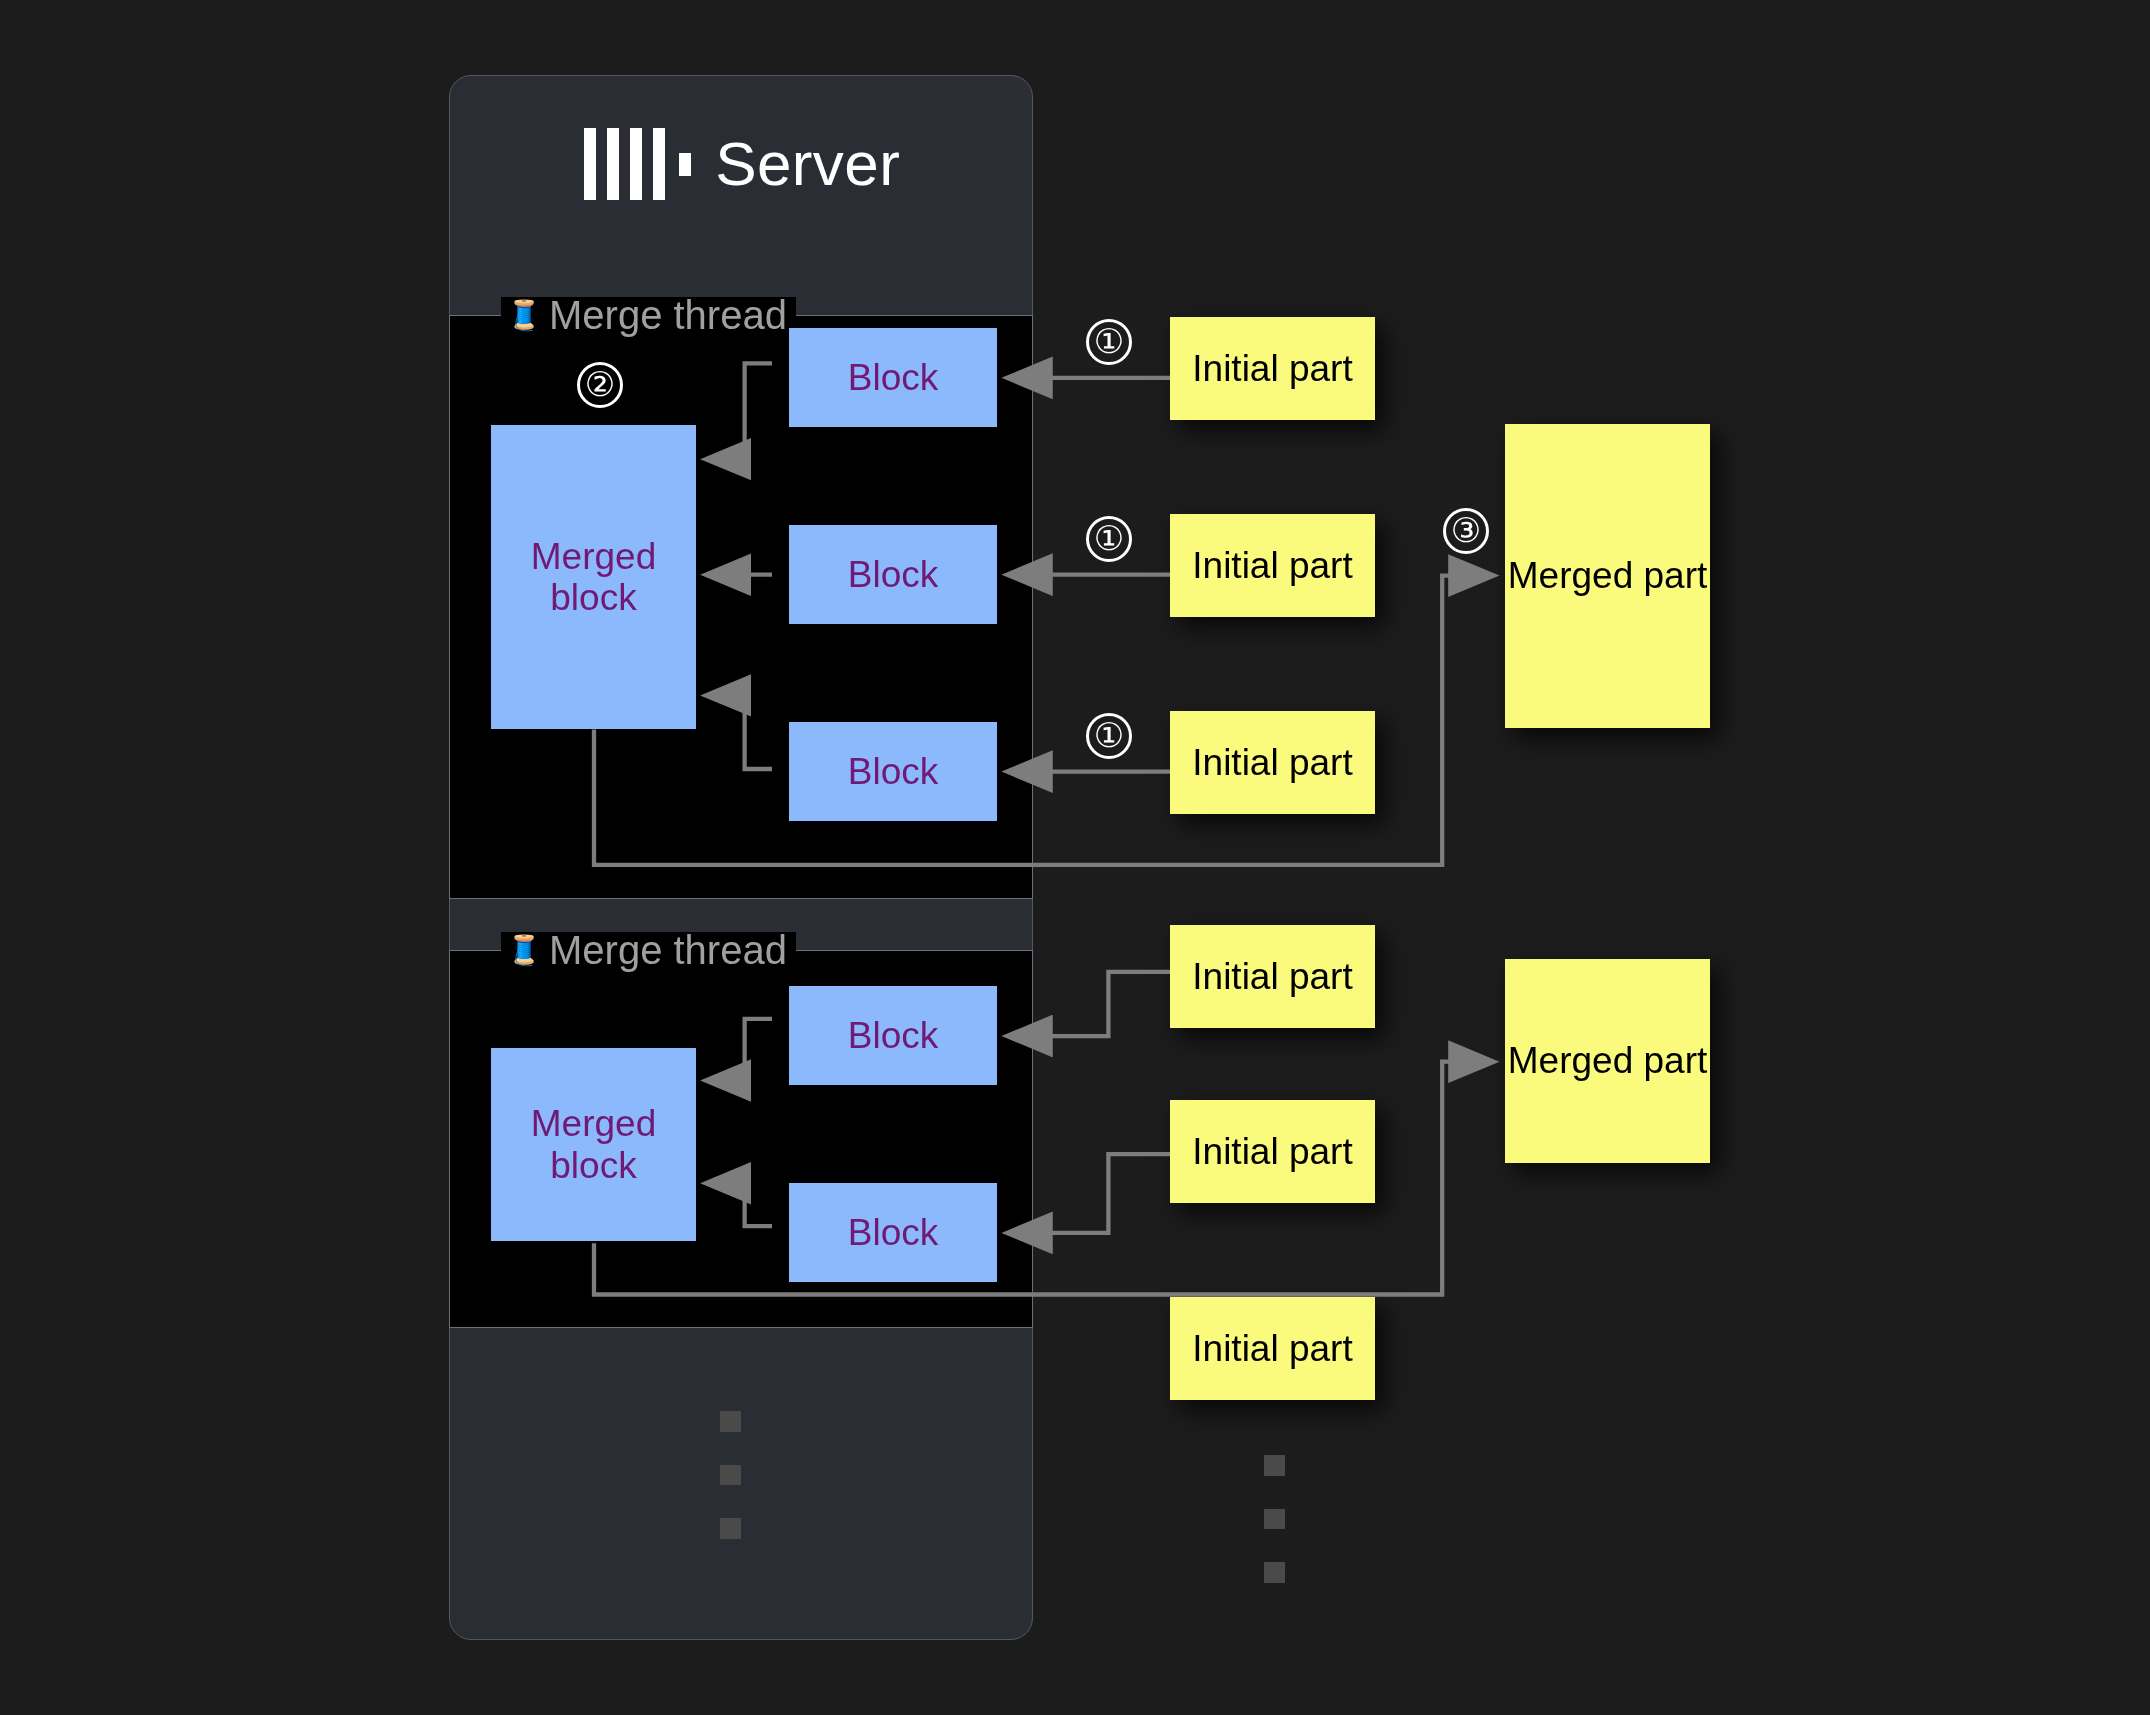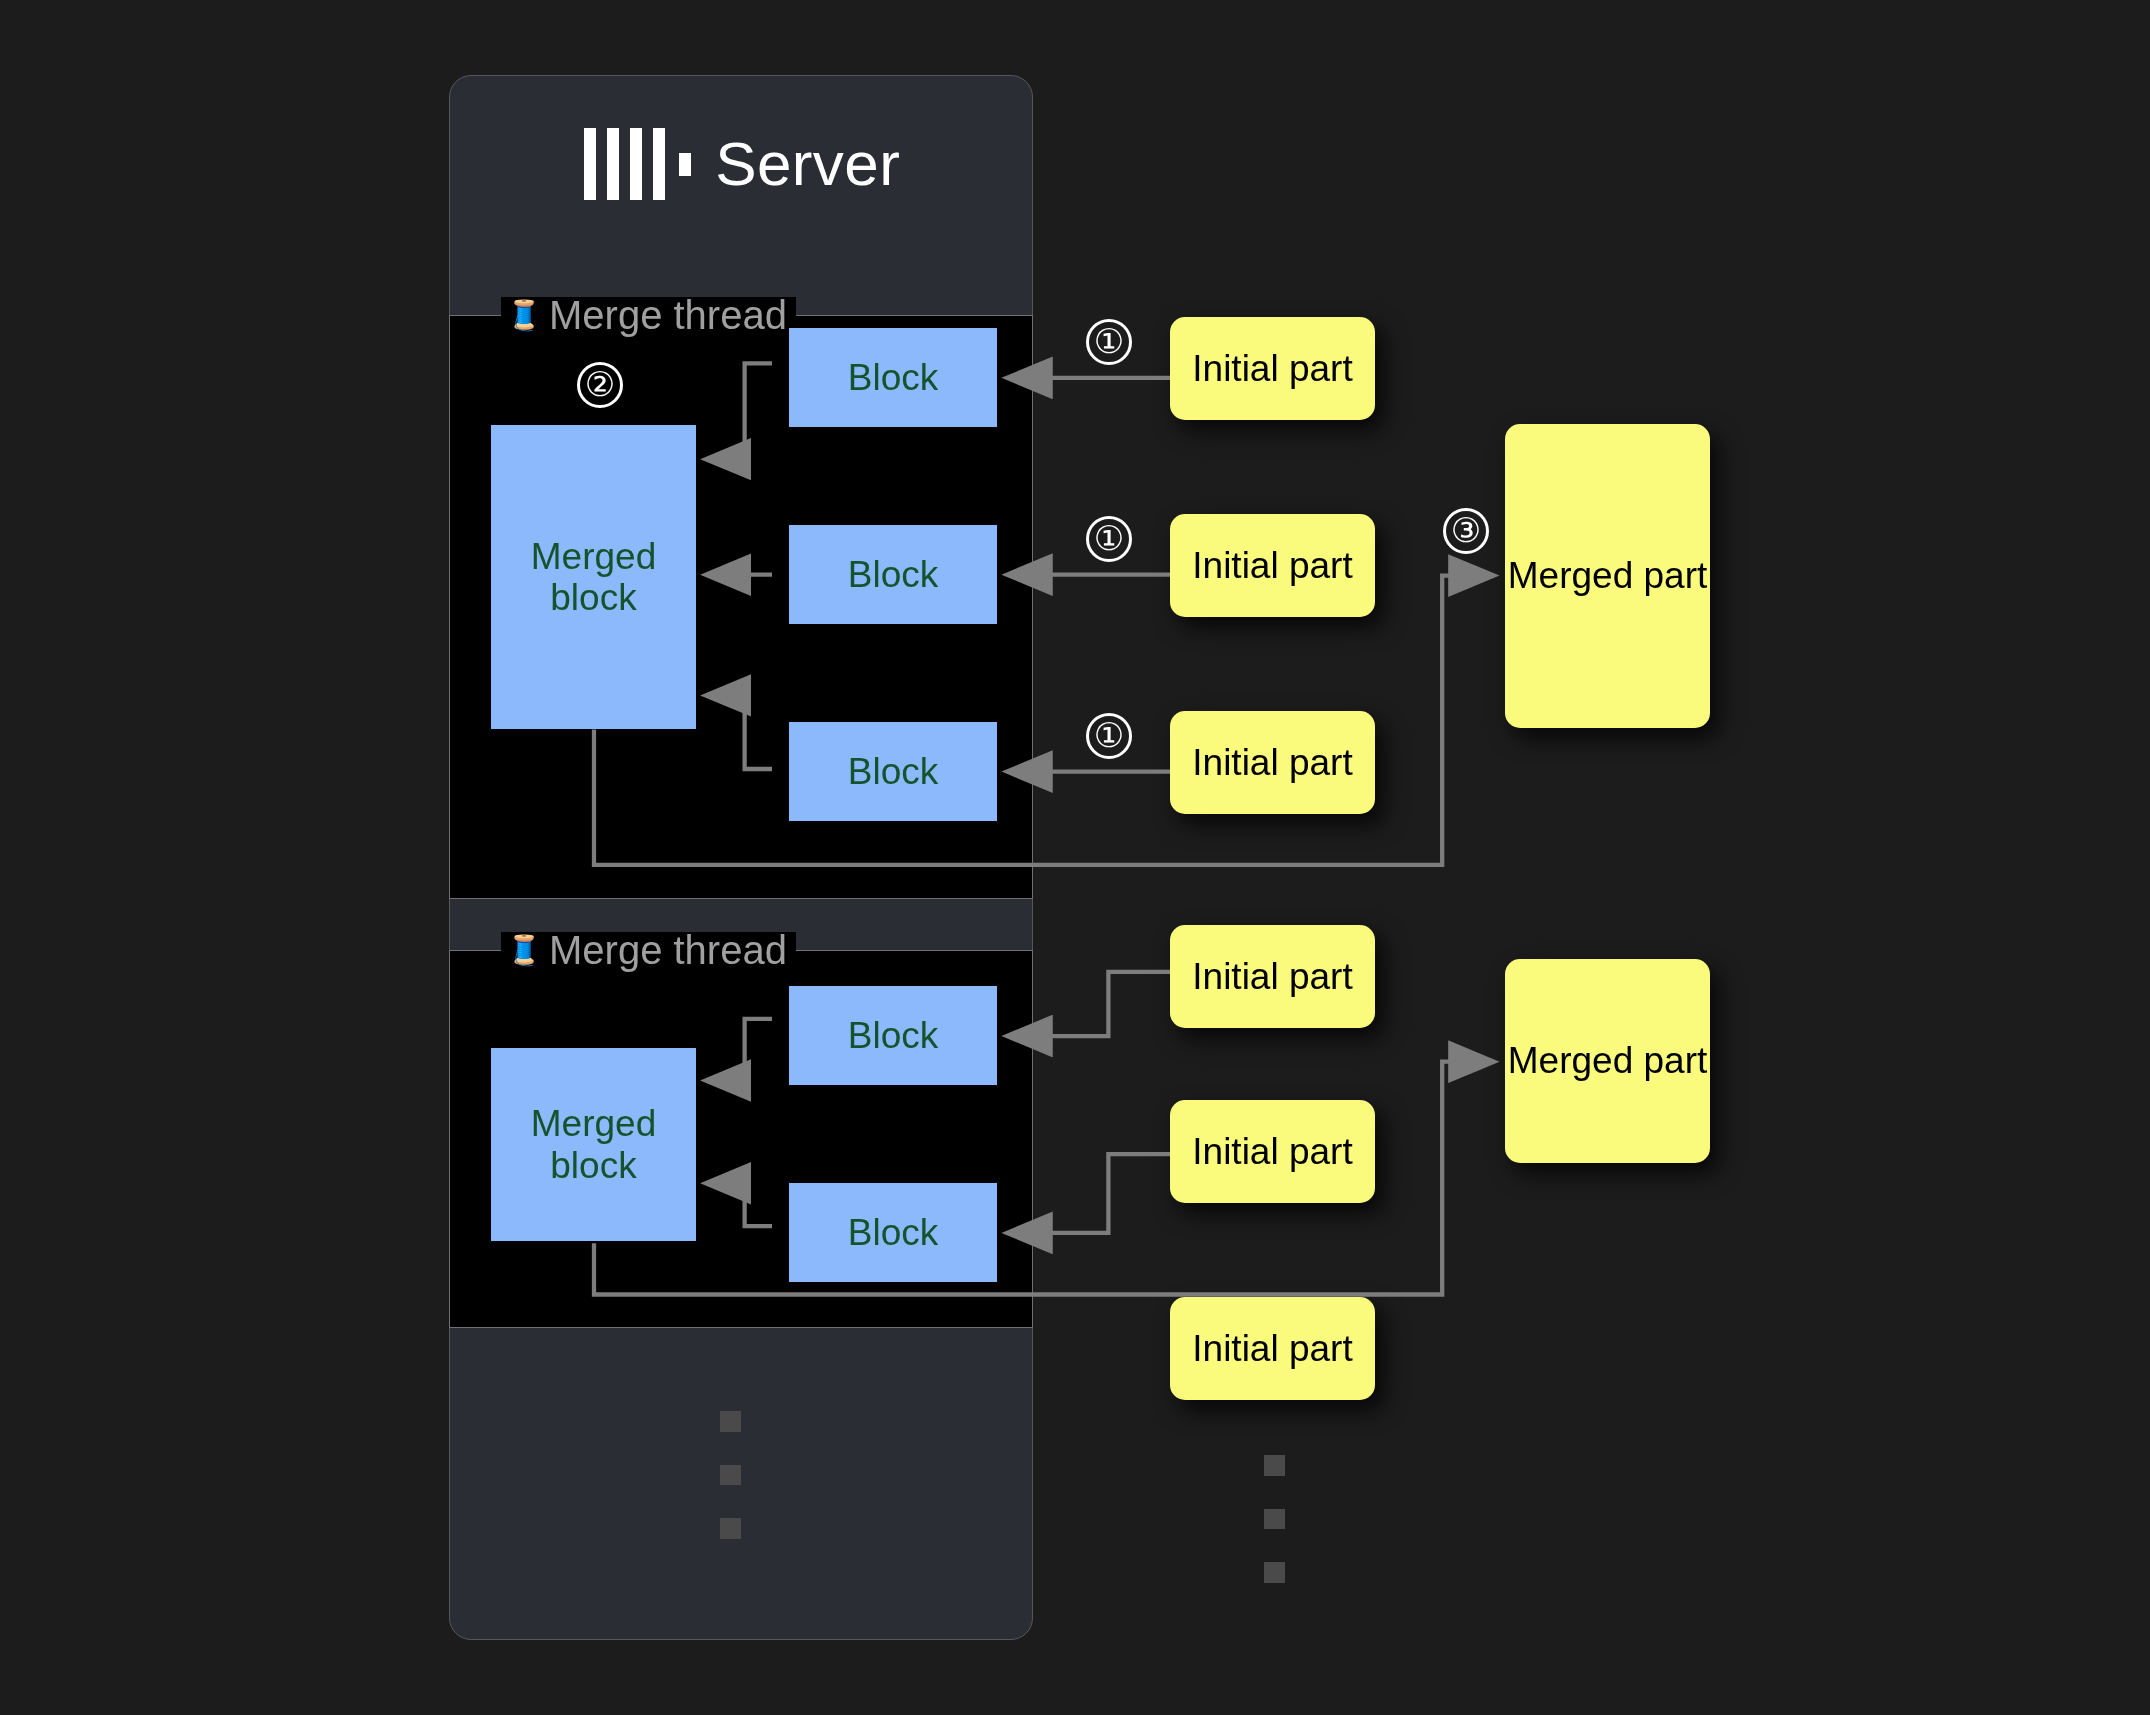--- a/index.html
+++ b/index.html
@@ -93,42 +93,41 @@
   }
   .merge-label .txt {
     color: #a0a0a0;
     font-size: 40px;
   }
 
   
   .blk {
     position: absolute;
     background: #8cb9fb;
-    color: #14532d;
+    color: #701a75;
     display: flex;
     align-items: center;
     justify-content: center;
     text-align: center;
     font-size: 37px;
     line-height: 1.12;
     box-sizing: border-box;
   }
   .part {
     position: absolute;
     background: #fafa7d;
     color: #000000;
     display: flex;
     align-items: center;
     justify-content: center;
     text-align: center;
     font-size: 37px;
     line-height: 1.12;
     box-sizing: border-box;
     box-shadow: 8.6px 10.3px 22px rgba(0,0,0,0.75);
-    border-radius: 15px;
   }
 
   
   .step {
     position: absolute;
     width: 46px;
     height: 46px;
     border: 3.4px solid #ffffff;
     border-radius: 50%;
     color: #ffffff;

